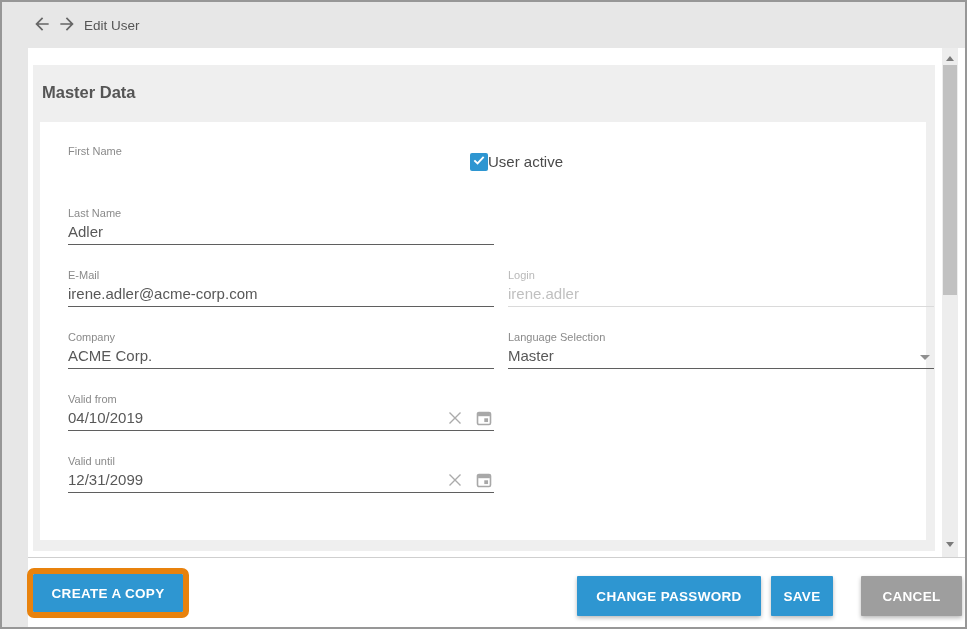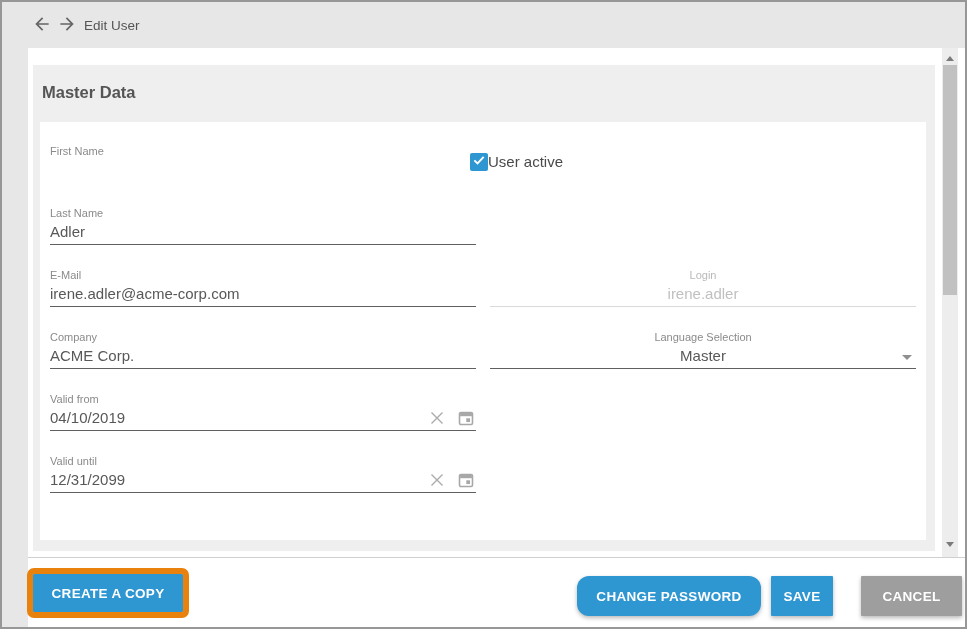--- a/index.html
+++ b/index.html
@@ -17,22 +17,22 @@
   .nav-back { left:30px; }
   .nav-fwd  { left:55px; }
   .header-title { position:absolute; left:82px; top:16px; font-size:13.5px; color:#555; }
   
   .left-margin { position:absolute; left:0; top:46px; width:26px; height:579px; background:#e7e7e7; }
   .main-panel { position:absolute; left:26px; top:46px; width:937px; height:509px; background:#ffffff; }
   .gray-section { position:absolute; left:31px; top:63px; width:902px; height:486px; background:#efefef; }
   .section-title { position:absolute; left:40px; top:81px; font-size:16.5px; font-weight:bold; color:#555; }
   .card { position:absolute; left:38px; top:120px; width:886px; height:418px; background:#ffffff; }
   
-  .field { position:absolute; width:426px; }
-  .c1 { left:48px; } .c2 { left:488px;text-align:center; }
+  .field { position:absolute; width:426px;margin-left:18px; }
+  .c1 { left:48px; } .c2 { left:488px; }
   .r1 { top:143px; } .r2 { top:205px; } .r3 { top:267px; }
   .r4 { top:329px; } .r5 { top:391px; } .r6 { top:453px; }
   .field .lbl { font-size:11px; color:#8a8a8a; line-height:12px; }
   .field .val {
     margin-top:2px; height:24px; font-size:15px; color:#585858;
     line-height:22px; border-bottom:1px solid #5f5f5f; position:relative;
   }
   .field.disabled .lbl { color:#b9b9b9; }
   .field.disabled .val { color:#c0c0c0; border-bottom-color:#dadada; }
   .field-icons { position:absolute; right:2px; bottom:5px; display:flex; align-items:center; gap:13px; }
@@ -60,21 +60,21 @@
   
   .footer { position:absolute; left:26px; top:555px; width:937px; height:70px;
     background:#ffffff; border-top:1px solid #cfcfcf; }
   .btn {
     position:absolute; top:18px; height:40px; border:none; color:#fff;
     font-family:"Liberation Sans", sans-serif; font-size:13.5px; font-weight:600;
     letter-spacing:0.3px; background:var(--blue); cursor:pointer;
     box-shadow:0 2px 4px rgba(0,0,0,0.28); border-radius:1px;
   }
   .btn-create { left:5px; top:16px; width:150px; height:38px; outline:6px solid var(--orange); }
-  .btn-chpass { left:549px; width:184px;border-radius:12px; }
+  .btn-chpass { left:549px; width:184px; }
   .btn-save   { left:743px; width:62px; }
   .btn-cancel { left:833px; width:101px; background:var(--cancel); }
 </style>
 </head>
 <body>
 
 <div id="page" style="--blue: #2e96d1; --orange: #e8820d; --cancel: #9e9e9e;">
 
   <div class="header">
     <span class="nav-btn nav-back">

